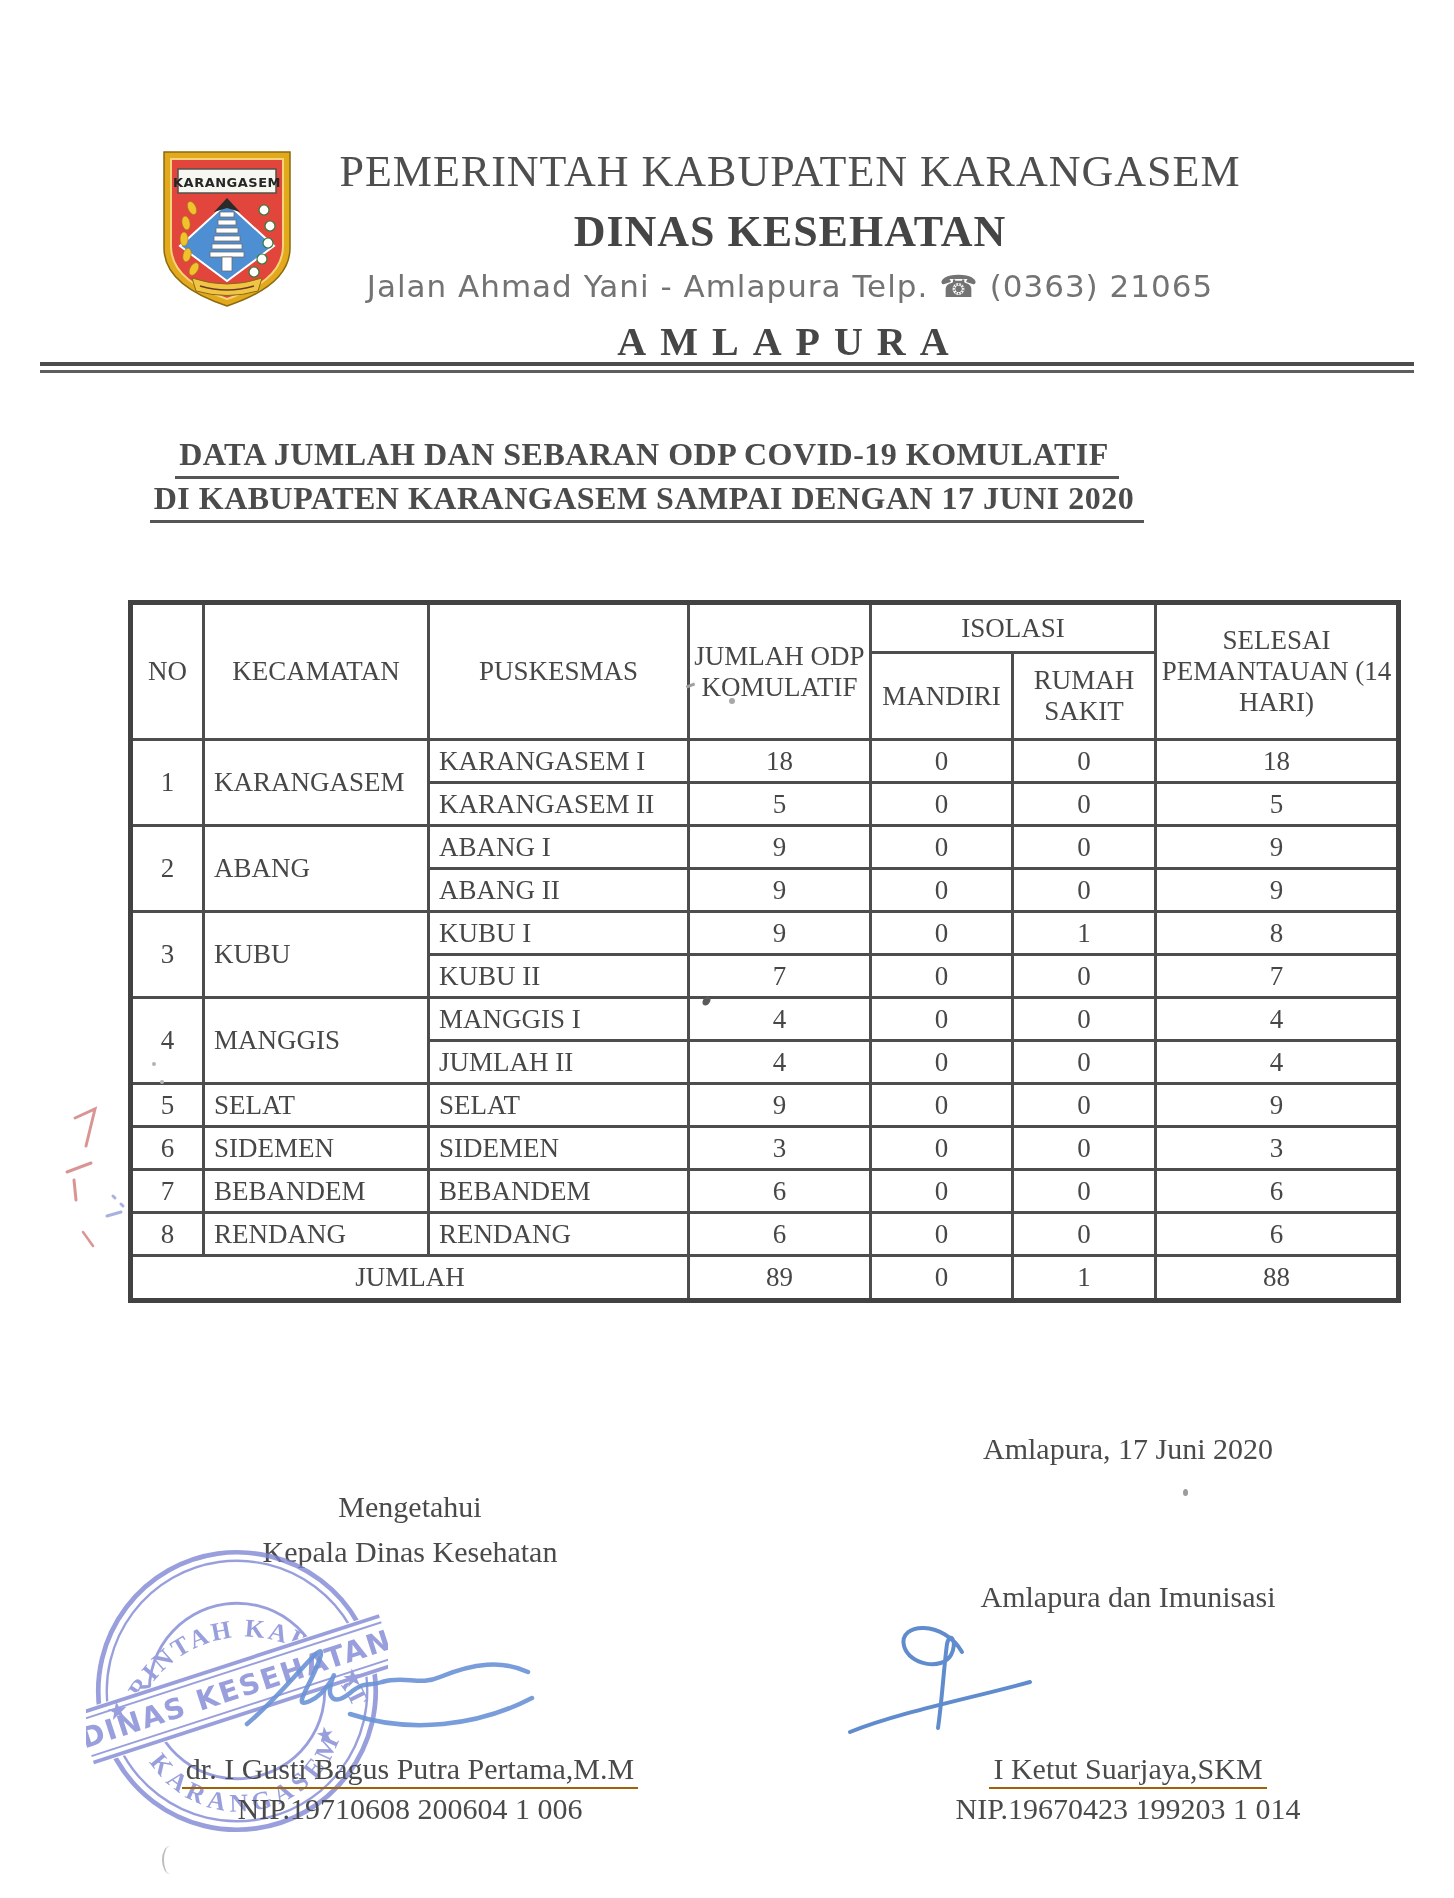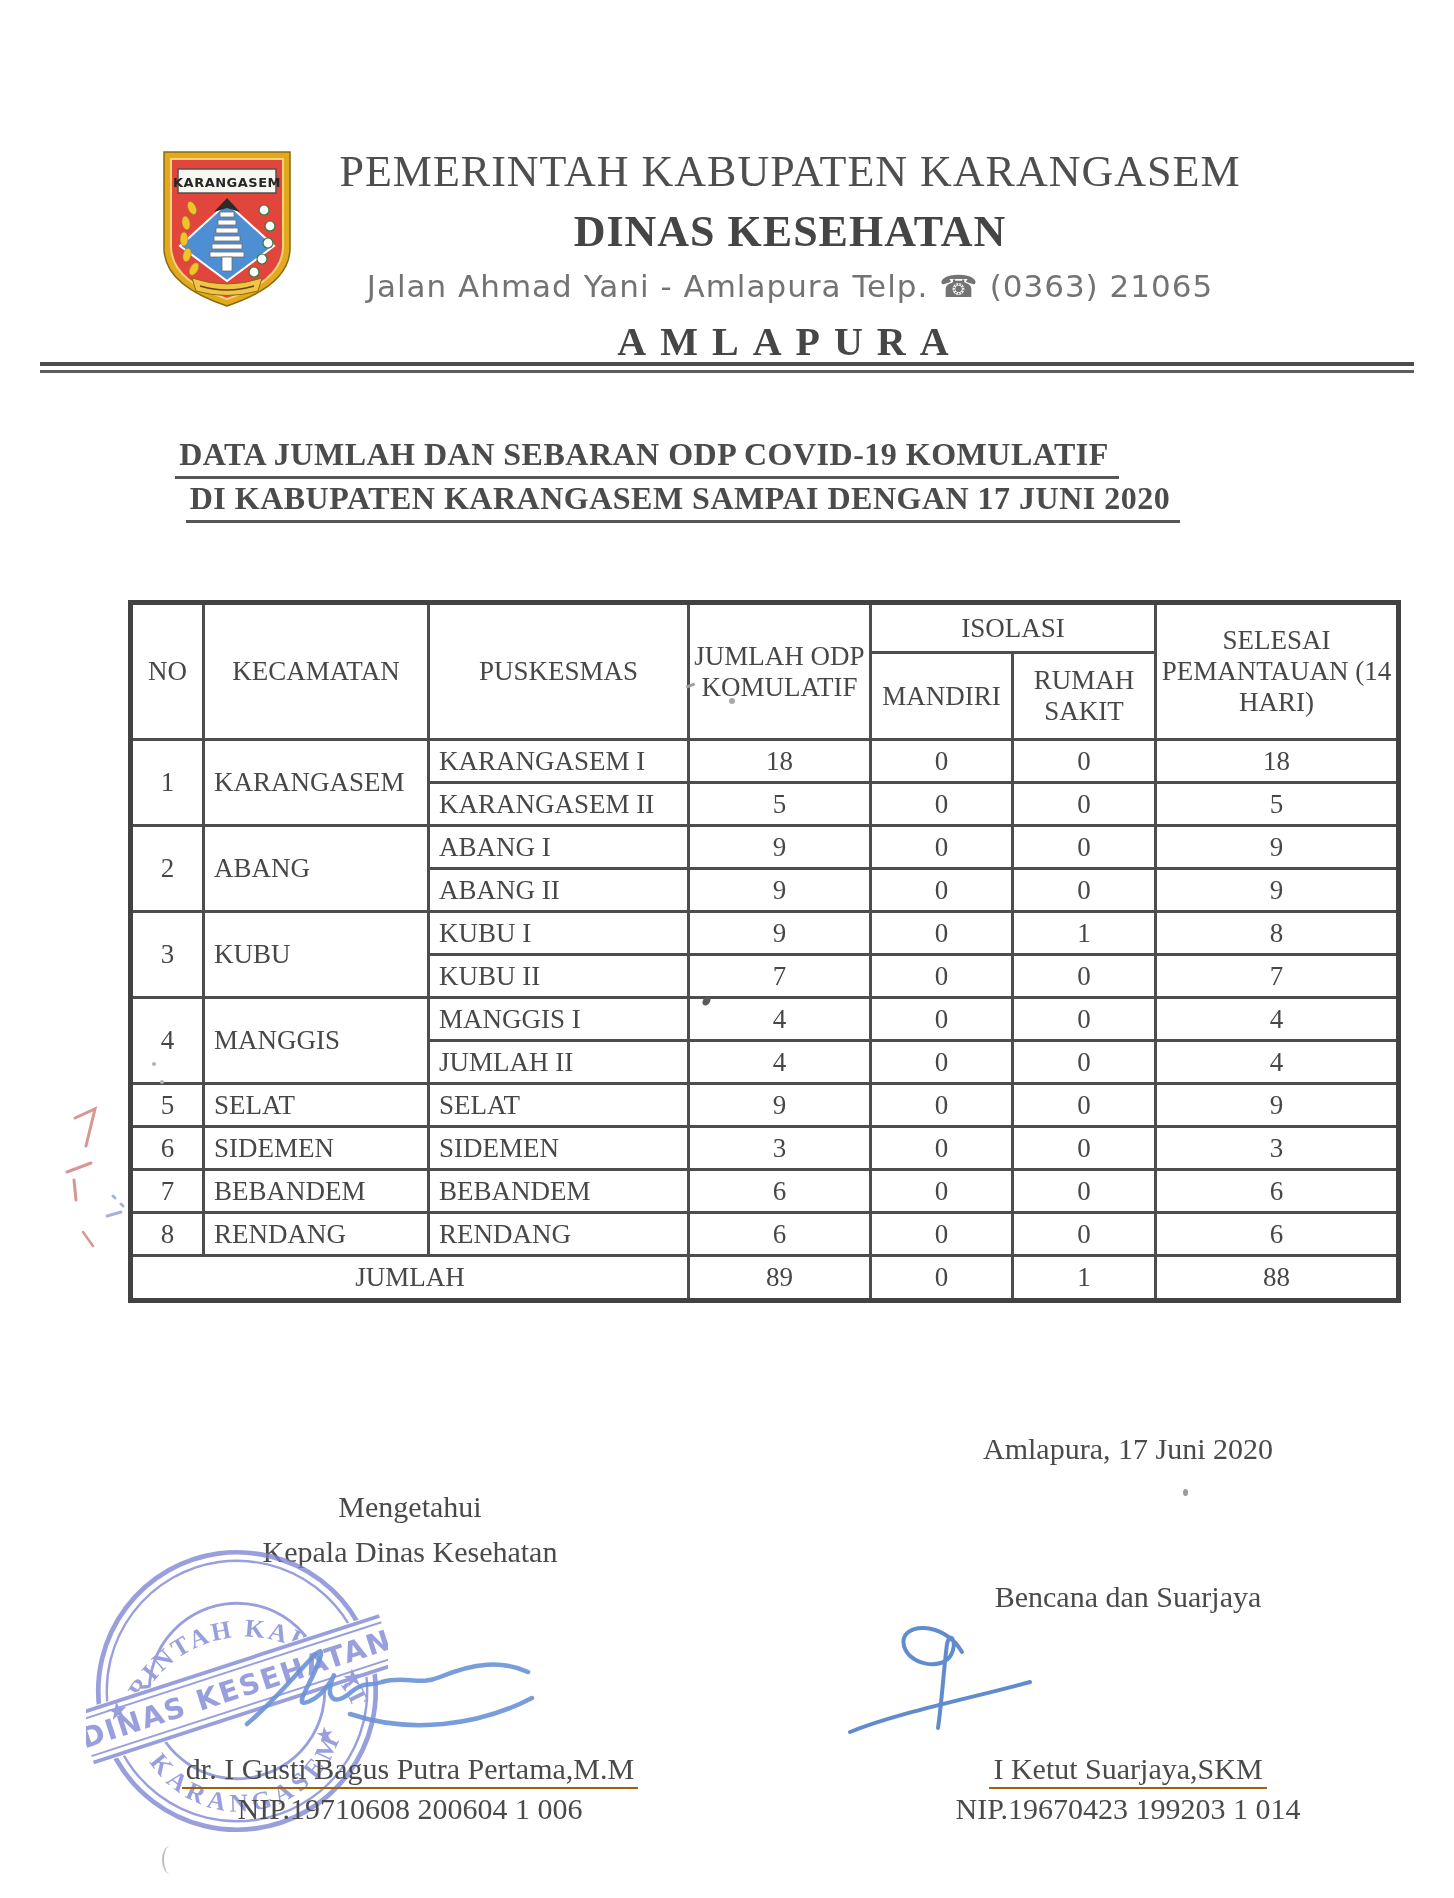--- a/index.html
+++ b/index.html
@@ -10,21 +10,21 @@
   
   .hdr-line{left:295px;width:990px;text-align:center;}
   .gov{top:146px;font-size:44px;letter-spacing:1px;color:#4e4e4e;}
   .dept{top:206px;font-size:44px;font-weight:bold;letter-spacing:1px;color:#454545;}
   .addr{top:268px;font-size:31px;font-family:"DejaVu Sans",sans-serif;color:#737373;letter-spacing:1px;}
   .city{top:318px;font-size:40px;font-weight:bold;letter-spacing:14px;color:#464646;}
   .rule{left:40px;top:362px;width:1374px;height:4px;border-top:4px solid #4c4c4c;border-bottom:3px solid #5e5e5e;}
 
   
   .title{left:0;width:1294px;text-align:center;font-weight:bold;color:#4b4b4b;font-size:32px;letter-spacing:.5px;}
-  .t1{top:436px;} .t2{top:480px;padding-left:36px;}
+  .t1{top:436px;} .t2{top:480px;}
   .title span{display:inline-block;border-bottom:3px solid #565656;padding:0 10px 3px 4px;}
 
   
   .odp-table{left:128px;top:600px;}
   table{border-collapse:collapse;table-layout:fixed;width:1268px;color:#474747;
         font-family:"Liberation Serif","DejaVu Serif",serif;}
   table,th,td{border:3px solid #4d4d4d;}
   table{border-width:5px;border-color:#424242;}
   th{font-weight:normal;font-size:27px;padding:2px 2px;}
   td{font-size:27px;text-align:center;height:40px;padding:0 2px;}
@@ -244,21 +244,21 @@
         </tr>
       </tbody>
     </table>
   </div>
 
   <div class="abs blk date-line">Amlapura, 17 Juni 2020</div>
 
   <div class="abs blk l1" style="top:1490px;">Mengetahui</div>
   <div class="abs blk l1" style="top:1535px;">Kepala Dinas Kesehatan</div>
 
-  <div class="abs blk r1" style="top:1580px;">Bencana dan Suarjaya</div>
+  <div class="abs blk r1" style="top:1580px;">Amlapura dan Imunisasi</div>
 
   <div class="abs stamp">
     <svg width="302" height="302" viewBox="0 0 320 320" style="opacity:.78">
       <g transform="rotate(-8 160 160)" fill="none" stroke="#7d85d2">
         <circle cx="160" cy="160" r="147" stroke-width="5"></circle>
         <circle cx="160" cy="160" r="138" stroke-width="2.5"></circle>
         <circle cx="160" cy="160" r="93" stroke-width="3"></circle>
         <defs>
           <path id="arcTop" d="M 40,196 A 124,124 0 0 1 280,196"></path>
           <path id="arcBottom" d="M 62,230 A 112,112 0 0 0 258,230"></path>

